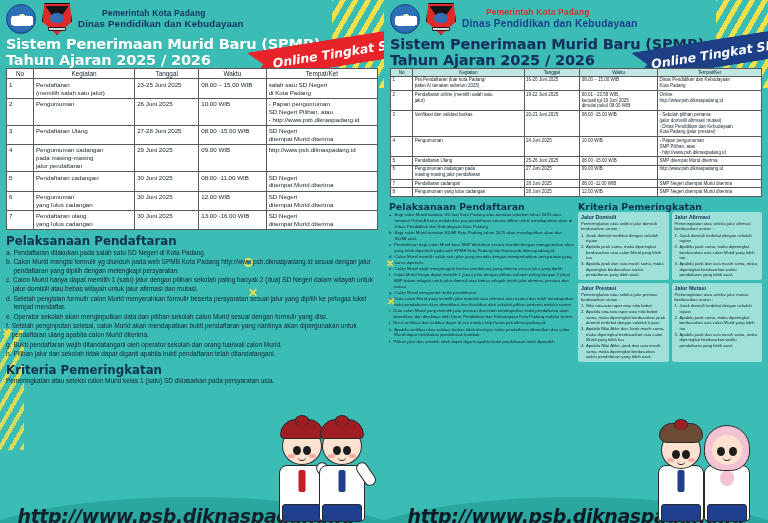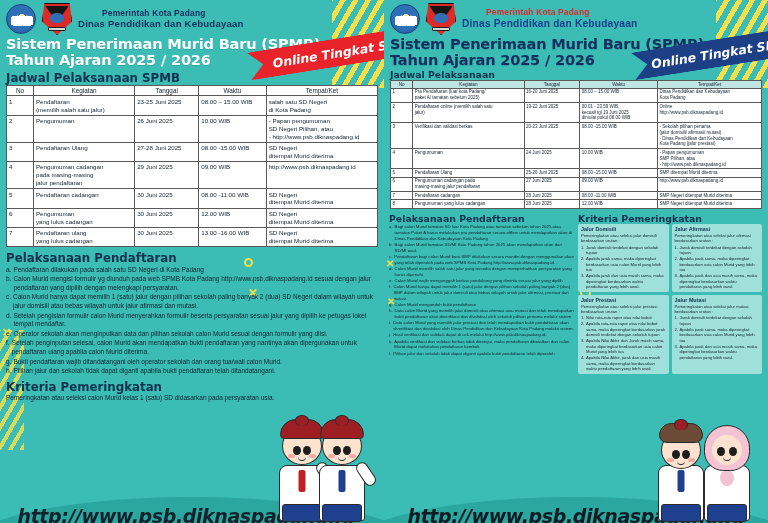--- a/index.html
+++ b/index.html
@@ -215,21 +215,20 @@
     </div>
 
     <div class="title-wrap">
       <div class="title">Sistem Penerimaan Murid Baru (SPMB)</div>
       <div class="title">Tahun Ajaran 2025 / 2026</div>
       <div class="ribbon">
         <span>Online Tingkat SD</span>
       </div>
     </div>
 
-    <div class="sec-h">Jadwal Pelaksanaan SPMB</div>
 
     <div class="tbl-wrap">
       <table>
         <colgroup>
             <col style="width:8%">
             <col style="width:30%">
             <col style="width:19%">
             <col style="width:20%">
             <col style="width:33%">
           </colgroup>
@@ -393,21 +392,20 @@
     </div>
 
     <div class="title-wrap">
       <div class="title">Sistem Penerimaan Murid Baru (SPMB)</div>
       <div class="title">Tahun Ajaran 2025 / 2026</div>
       <div class="ribbon">
         <span>Online Tingkat SMP</span>
       </div>
     </div>
 
-    <div class="sec-h">Jadwal Pelaksanaan</div>
 
     <div class="tbl-wrap">
       <table>
         <colgroup>
             <col style="width:6%">
             <col style="width:30%">
             <col style="width:15%">
             <col style="width:21%">
             <col style="width:28%">
           </colgroup>

